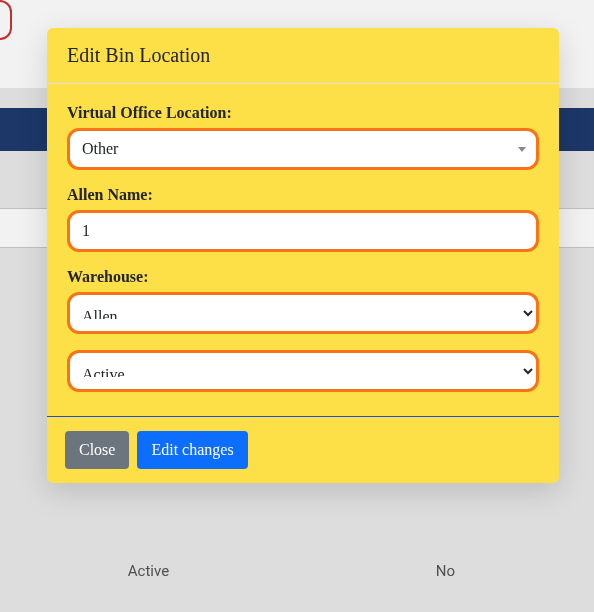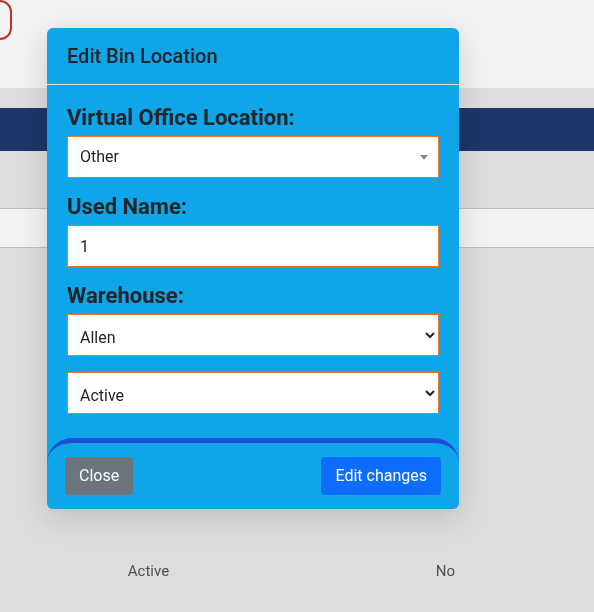--- a/index.html
+++ b/index.html
@@ -61,53 +61,54 @@
   }
   .modal-backdrop {
     position: absolute;
     inset: 0;
     background: rgba(0,0,0,0.05);
   }
   .modal {
     position: absolute;
     top: 28px;
     left: 47px;
-    width: 412px;
-    background: #0ea5e9;
+    width: 512px;
+    background: #fde047;
     border-radius: 6px;
     box-shadow: 0 8px 30px rgba(0,0,0,0.15);
+    font-family: Liberation Serif, serif;
   }
   .modal-header {
     padding: 16px 20px;
     border-bottom: 1px solid #dee2e6;
   }
   .modal-title {
     font-size: 20px;
     font-weight: 500;
     margin: 0;
   }
   .modal-body {
     padding: 20px 20px 8px 20px;
   }
   .form-group {
     margin-bottom: 16px;
   }
   .form-label {
     display: block;
     font-weight: 700;
     margin-bottom: 6px;
-    font-size: 22px;
+    font-size: 16px;
   }
   .form-control, .select2-single {
     width: 100%;
     font-size: 16px;
     padding: 8px 12px;
     background: #fff;
-    border: 1px solid #f97316;
-    border-radius: 0;
+    border: 3px solid #f97316;
+    border-radius: 12px;
     color: #212529;
     height: 42px;
     line-height: 1.5;
     font-family: inherit;
   }
   .select2-single {
     display: flex;
     align-items: center;
     justify-content: space-between;
     cursor: pointer;
@@ -119,25 +120,24 @@
     border-right: 4px solid transparent;
     border-top: 5px solid #888;
   }
   select.form-control {
     appearance: auto;
     padding: 12px 8px;
     height: 42px;
   }
   .modal-footer {
     padding: 14px 18px;
-    border-top: 5px solid #1d4ed8;
+    border-top: 1px solid #1d4ed8;
     display: flex;
-    justify-content: space-between;
+    justify-content: flex-start;
     gap: 8px;
-    border-radius: 25px;
   }
   .btn {
     font-size: 16px;
     padding: 7px 14px;
     border-radius: 4px;
     border: none;
     cursor: pointer;
     font-family: inherit;
     line-height: 1.5;
   }
@@ -174,21 +174,21 @@
 
     <div class="form-group">
       <label class="form-label">Virtual Office Location:</label>
       <div class="select2-single">
         <span>Other</span>
         <span class="select2-arrow"></span>
       </div>
     </div>
 
     <div class="form-group">
-      <label class="form-label">Used Name:</label>
+      <label class="form-label">Allen Name:</label>
       <input type="text" class="form-control" value="1" style="">
     </div>
 
     <div class="form-group">
       <label class="form-label">Warehouse:</label>
       <select class="form-control">
         <option selected="">Allen</option>
       </select>
     </div>
 

